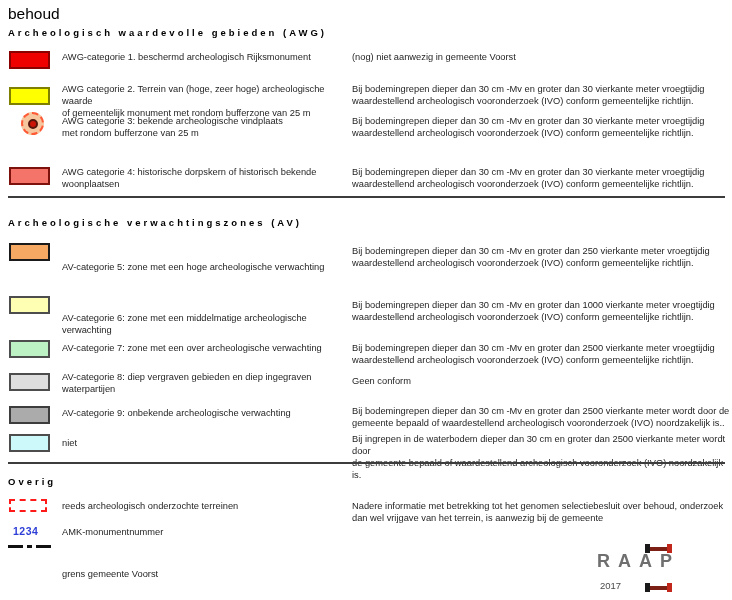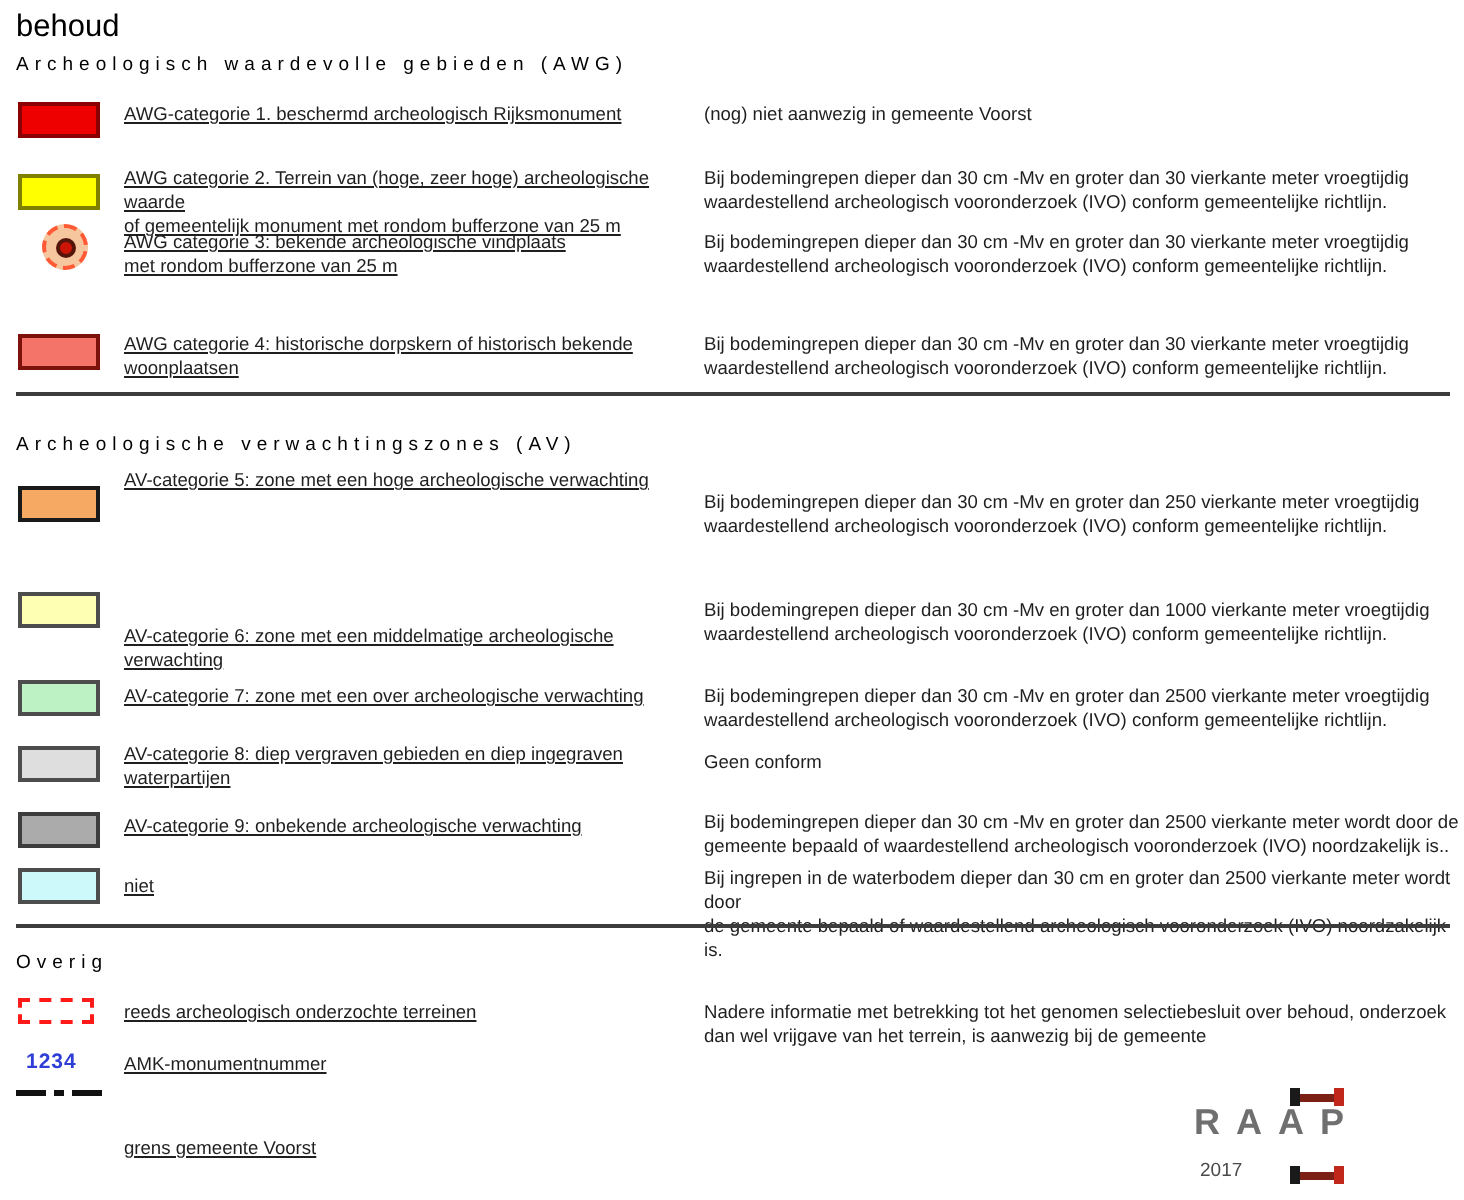--- a/index.html
+++ b/index.html
@@ -2,23 +2,23 @@
 <html><head>
 <meta charset="utf-8">
 <style>
   html,body{margin:0;padding:0;}
   body{
     width:732px;height:600px;position:relative;background:#ffffff;
     font-family:"Liberation Sans", sans-serif;color:#1f1f1f;overflow:hidden;
   }
   .abs{position:absolute;}
   .page-title{left:8px;top:5px;font-size:15.5px;color:#000;}
-  .section-heading{left:8px;font-size:9.5px;font-weight:normal;letter-spacing:3px;color:#000;white-space:nowrap;}
+  .section-heading{left:8px;font-size:9.5px;font-weight:bold;letter-spacing:3px;color:#000;white-space:nowrap;}
   .swatch{left:9px;width:37px;height:14px;border:2px solid #000;}
-  .label{left:62px;width:288px;font-size:9.3px;line-height:12px;white-space:pre-line;text-decoration:underline;}
+  .label{left:62px;width:288px;font-size:9.3px;line-height:12px;white-space:pre-line;}
   .rule{left:352px;width:378px;font-size:9.3px;line-height:12px;white-space:pre-line;}
   .divider{left:8px;width:717px;height:2px;background:#3c3c3c;}
   .circle-sym{left:21px;width:19px;height:19px;border-radius:50%;border:2px dashed #f60;}
   .circle-dot{position:absolute;left:50%;top:50%;transform:translate(-50%,-50%);
     width:6px;height:6px;border-radius:50%;border:2px solid #000;}
   .dashed-rect{left:9px;width:34px;height:9px;border:2px dashed #f00;background:#fff;}
   .amk-number{left:13px;font-size:10.5px;font-weight:bold;letter-spacing:0.5px;}
   .dashdot{left:8px;display:flex;align-items:center;gap:4px;height:3px;color:#111;}
   .dashdot .seg{height:3px;background:currentColor;}
   .seg-long{width:15px;}
@@ -68,21 +68,21 @@
   <div class="abs rule" style="top:166px">Bij bodemingrepen dieper dan 30 cm -Mv en groter dan 30 vierkante meter vroegtijdig
 waardestellend archeologisch vooronderzoek (IVO) conform gemeentelijke richtlijn.</div>
 </div>
 
 <div class="abs divider" style="top:196px"></div>
 
 <div class="abs section-heading" style="top:217px">Archeologische verwachtingszones (AV)</div>
 
 <div>
   <div class="abs swatch" style="top: 243px; background: rgb(245, 169, 99); border-color: rgb(26, 26, 26);"></div>
-  <div class="abs label" style="top:234px">AV-categorie 5: zone met een hoge archeologische verwachting</div>
+  <div class="abs label" style="top:261px">AV-categorie 5: zone met een hoge archeologische verwachting</div>
   <div class="abs rule" style="top:245px">Bij bodemingrepen dieper dan 30 cm -Mv en groter dan 250 vierkante meter vroegtijdig
 waardestellend archeologisch vooronderzoek (IVO) conform gemeentelijke richtlijn.</div>
 </div>
 
 <div>
   <div class="abs swatch" style="top: 296px; background: rgb(255, 255, 179); border-color: rgb(77, 77, 77);"></div>
   <div class="abs label" style="top:312px">AV-categorie 6: zone met een middelmatige archeologische verwachting</div>
   <div class="abs rule" style="top:299px">Bij bodemingrepen dieper dan 30 cm -Mv en groter dan 1000 vierkante meter vroegtijdig
 waardestellend archeologisch vooronderzoek (IVO) conform gemeentelijke richtlijn.</div>
 </div>

